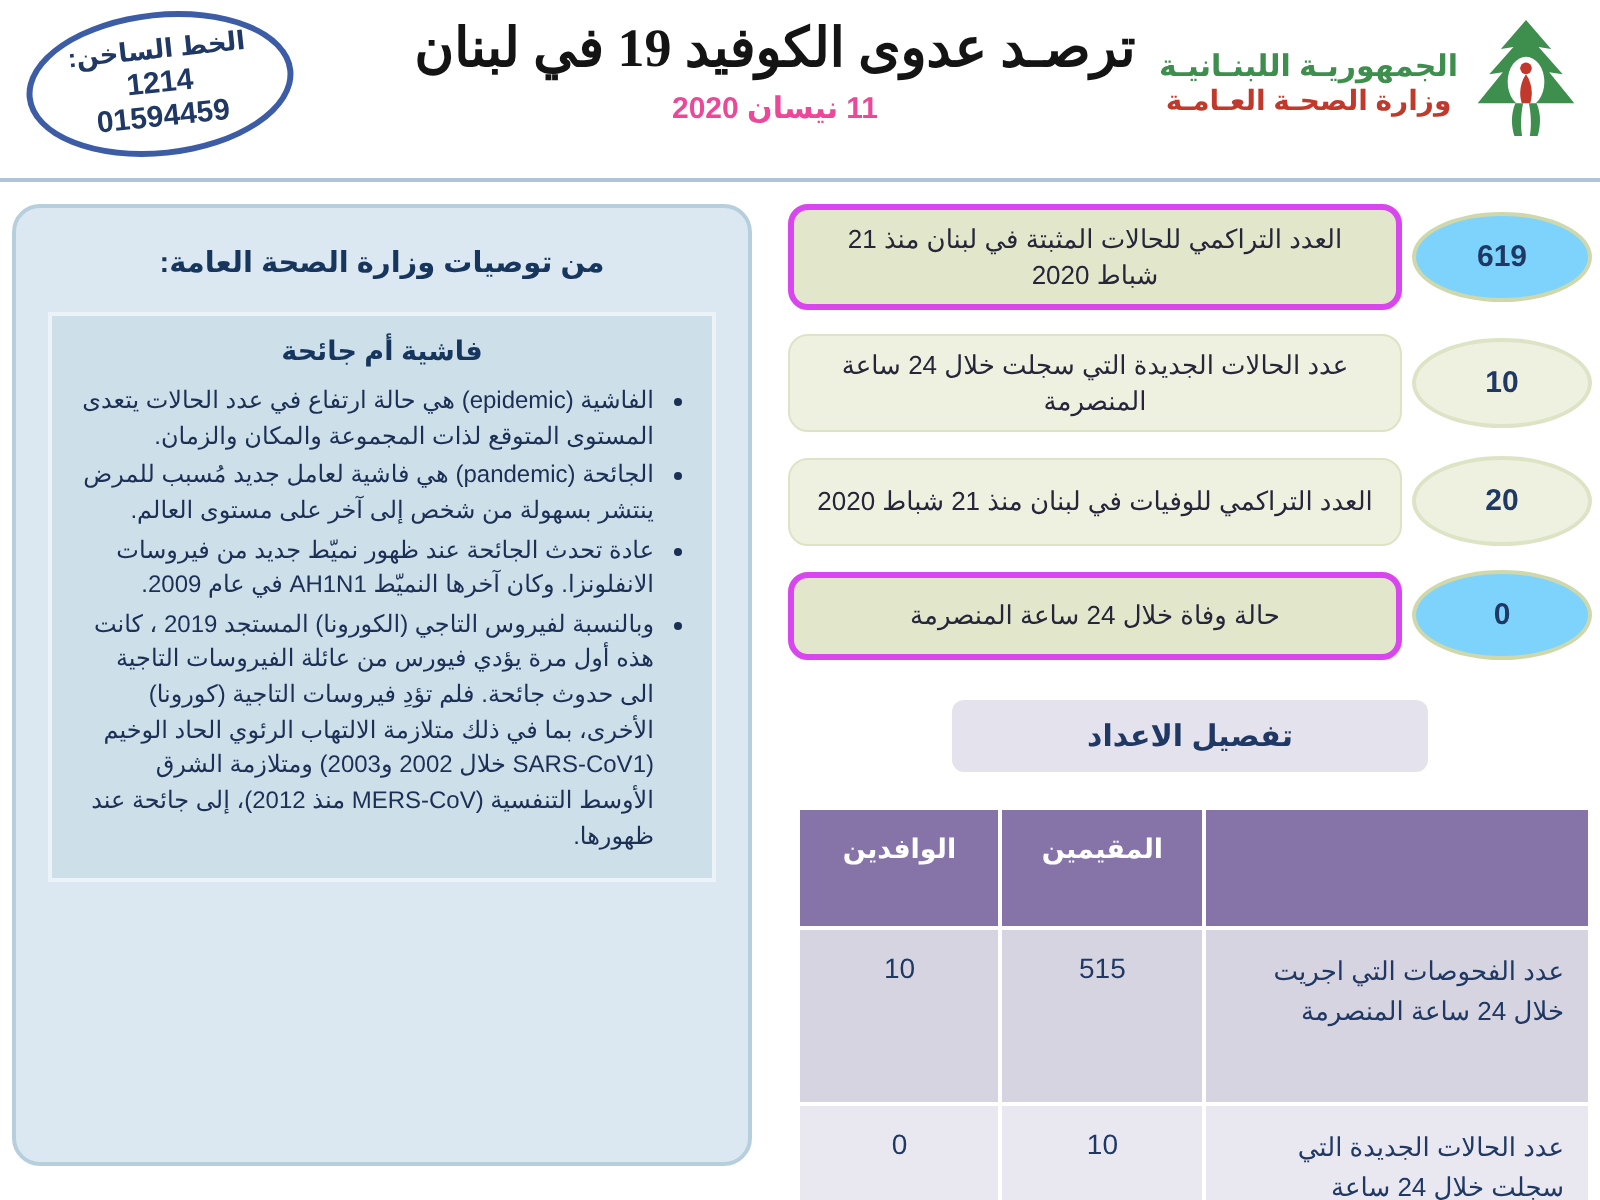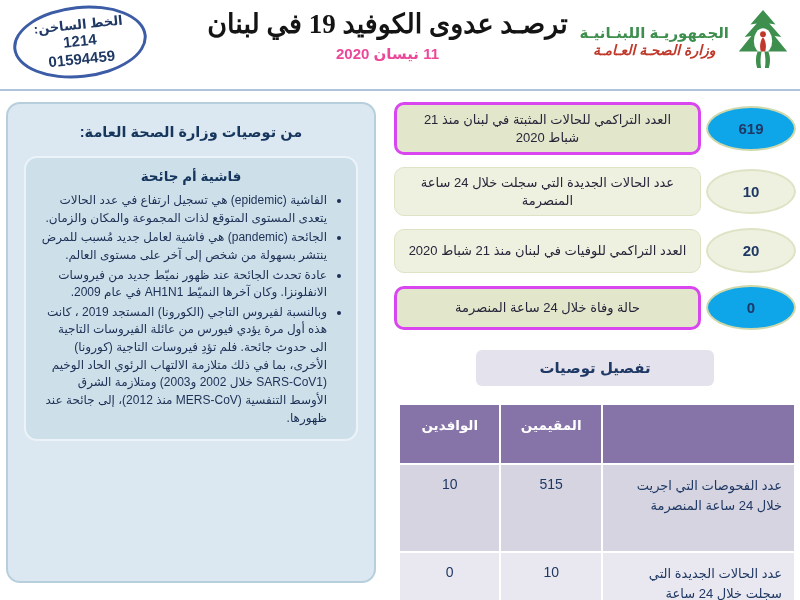--- a/index.html
+++ b/index.html
@@ -32,42 +32,42 @@
   }
   .date-line { margin-top: 5px; font-size: 15px; font-weight: bold; color: #ec4899; direction: rtl; }
 
   .logo {
     position: absolute; top: 8px; right: 8px;
     display: flex; align-items: center; gap: 5px; direction: rtl;
   }
   .logo-tree { flex: 0 0 auto; }
   .logo-text { text-align: center; }
   .logo-line1 { color: #3e8e4e; font-weight: bold; font-size: 15px; letter-spacing: 0.5px; }
-  .logo-line2 { color: #c0392b; font-weight: bold; font-size: 14px; margin-top: 0; letter-spacing: 0.5px; font-style: italic; }
+  .logo-line2 { color: #c0392b; font-weight: bold; font-size: 14px; margin-top: 0; letter-spacing: 0.5px; }
 
   
   .main { display: flex; gap: 18px; padding: 11px 4px 0 6px; }
   .col-stats { flex: 0 0 402px; }
   .col-reco  { flex: 1; }
 
   
   .stat-row { display: flex; align-items: center; gap: 5px; margin-bottom: 12px; }
   .stat-ellipse {
     flex: 0 0 90px; height: 45px; border-radius: 50%;
     display: flex; align-items: center; justify-content: center;
     font-weight: bold; font-size: 15px; color: #1f3864;
   }
   .stat-box {
     flex: 1; min-height: 44px; border-radius: 10px;
     display: flex; align-items: center; justify-content: center;
     text-align: center; padding: 6px 12px;
     font-size: 13px; color: #26253a; line-height: 1.35;
   }
   .tone-dark .stat-box     { background: #e2e7cb; border: 3px solid #d946ef; }
-  .tone-dark .stat-ellipse { background: #0ea5e9; border: 2px solid #cfd8ab; }
+  .tone-dark .stat-ellipse { background: #7dd3fc; border: 2px solid #cfd8ab; }
   .tone-light .stat-box     { background: #eef1df; border: 1px solid #dde4c5; }
   .tone-light .stat-ellipse { background: #eef1df; border: 2px solid #dde4c5; }
 
   
   .details-btn {
     display: block; margin: 20px auto 17px; width: 238px; padding: 9px 0;
     background: #e4e3ed; color: #1f3864; font-weight: bold; font-size: 15px;
     text-align: center; border: none; border-radius: 6px; cursor: pointer;
     font-family: inherit;
   }
@@ -93,21 +93,21 @@
   }
   .reco-title {
     text-align: center; font-weight: bold; font-size: 14.5px; color: #17365d;
     margin: 10px 0 16px;
   }
   .reco-list { list-style: disc; padding-right: 58px; color: #1c2f55; }
   .reco-list li { font-size: 13px; line-height: 1.62; }
 
   .outbreak-box {
     margin-top: 16px; background: #cde0ea; border: 2px solid #ecf3f8;
-    border-radius: 13px; padding: 7px 12px 10px;
+    border-radius: 0; padding: 7px 12px 10px;
   }
   .outbreak-title { text-align: center; font-weight: bold; font-size: 13.5px; color: #17365d; margin: 3px 0 8px; }
   .outbreak-list { list-style: disc; padding-right: 17px; color: #1c2f55; }
   .outbreak-list li { font-size: 12px; line-height: 1.47; margin-bottom: 2px; text-align: right; }
 </style>
 </head>
 <body>
 
 <div class="header">
 
@@ -157,21 +157,21 @@
     <div class="stat-row tone-light">
       <div class="stat-ellipse">20</div>
       <div class="stat-box">العدد التراكمي للوفيات في لبنان منذ 21 شباط 2020</div>
     </div>
 
     <div class="stat-row tone-dark">
       <div class="stat-ellipse">0</div>
       <div class="stat-box">حالة وفاة خلال 24 ساعة المنصرمة</div>
     </div>
 
-    <button class="details-btn">تفصيل توصيات</button>
+    <button class="details-btn">تفصيل الاعداد</button>
 
     <table class="details-table">
       <thead>
         <tr>
           <th class="lbl-col"></th>
           <th class="val-col">المقيمين</th>
           <th class="val-col">الوافدين</th>
         </tr>
       </thead>
       <tbody>
@@ -189,21 +189,21 @@
     </table>
   </div>
 
   <div class="col-reco">
     <div class="reco-panel">
       <div class="reco-title">من توصيات وزارة الصحة العامة:</div>
 
       <div class="outbreak-box">
         <div class="outbreak-title">فاشية أم جائحة</div>
         <ul class="outbreak-list">
-          <li>الفاشية (epidemic) هي تسجيل ارتفاع في عدد الحالات يتعدى المستوى المتوقع لذات المجموعة والمكان والزمان.</li>
+          <li>الفاشية (epidemic) هي حالة ارتفاع في عدد الحالات يتعدى المستوى المتوقع لذات المجموعة والمكان والزمان.</li>
           <li>الجائحة (pandemic) هي فاشية لعامل جديد مُسبب للمرض ينتشر بسهولة من شخص إلى آخر على مستوى العالم.</li>
           <li>عادة تحدث الجائحة عند ظهور نميّط جديد من فيروسات الانفلونزا. وكان آخرها النميّط AH1N1 في عام 2009.</li>
           <li>وبالنسبة لفيروس التاجي (الكورونا) المستجد 2019 ، كانت هذه أول مرة يؤدي فيورس من عائلة الفيروسات التاجية الى حدوث جائحة. فلم تؤدِ فيروسات التاجية (كورونا) الأخرى، بما في ذلك متلازمة الالتهاب الرئوي الحاد الوخيم (SARS-CoV1 خلال 2002 و2003) ومتلازمة الشرق الأوسط التنفسية (MERS-CoV منذ 2012)، إلى جائحة عند ظهورها.</li>
         </ul>
       </div>
     </div>
   </div>
 
 </div>
 

